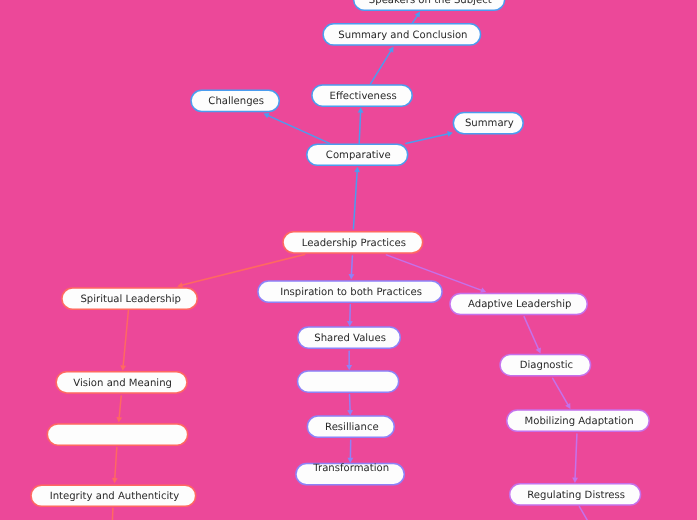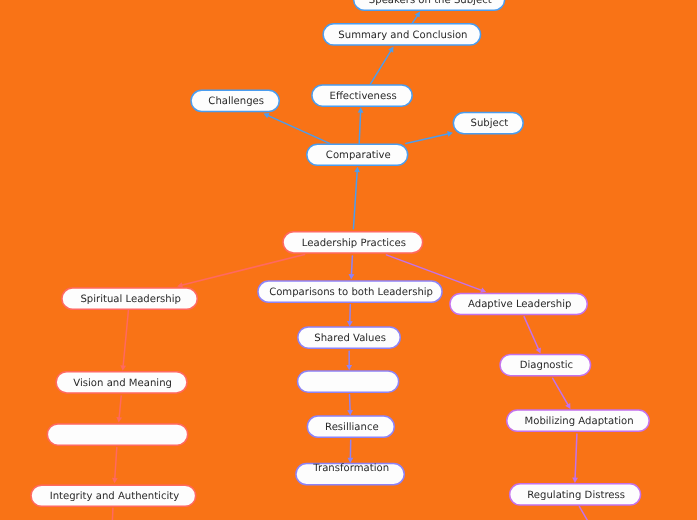--- a/index.html
+++ b/index.html
@@ -1,20 +1,20 @@
 <!DOCTYPE html>
 <html><head>
 <meta charset="utf-8">
 <title>Leadership Practices Mind Map</title>
 <style>
   html,body{margin:0;padding:0;}
   body{width:697px;height:520px;background:#fafafa;overflow:hidden;
        font-family:"DejaVu Sans",sans-serif;
        -webkit-font-smoothing:antialiased;text-rendering:geometricPrecision;}
-  #canvas{position:relative;width:697px;height:520px;overflow:hidden;background:#f97316;}
+  #canvas{position:relative;width:697px;height:520px;overflow:hidden;background:#ec4899;}
   svg#edge-layer{position:absolute;left:0;top:0;width:697px;height:520px;z-index:1;}
   svg#node-layer{position:absolute;left:0;top:0;width:697px;height:520px;z-index:2;}
   .node{position:absolute;box-sizing:border-box;display:flex;align-items:center;
         justify-content:center;white-space:nowrap;z-index:3;}
   .node .node-label{font-size:10.1px;color:#292929;letter-spacing:0;line-height:1;
         position:relative;top:1.3px;left:1.1px;-webkit-font-smoothing:antialiased;}
 </style>
 </head>
 <body>
 
@@ -131,33 +131,33 @@
     <div class="node" style="left: 322.4px; top: 23.1px; width: 158.9px; height: 22.7px;">
       <span class="node-label">Summary and Conclusion</span>
     </div>
     <div class="node" style="left: 311.2px; top: 84.2px; width: 101.7px; height: 22.7px;">
       <span class="node-label">Effectiveness</span>
     </div>
     <div class="node" style="left: 190.3px; top: 89.5px; width: 89.7px; height: 22.7px; text-align: right;">
       <span class="node-label">Challenges</span>
     </div>
     <div class="node" style="left: 452.6px; top: 111.75px; width: 71.3px; height: 22.7px;">
-      <span class="node-label">Subject</span>
+      <span class="node-label">Summary</span>
     </div>
     <div class="node" style="left: 306.1px; top: 143.4px; width: 102.3px; height: 22.7px;">
       <span class="node-label">Comparative</span>
     </div>
     <div class="node" style="left: 282.3px; top: 231px; width: 141.1px; height: 22.7px;">
       <span class="node-label">Leadership Practices</span>
     </div>
     <div class="node" style="left: 61.2px; top: 287.3px; width: 136.8px; height: 22.7px;">
       <span class="node-label">Spiritual Leadership</span>
     </div>
     <div class="node" style="left: 257.2px; top: 280.3px; width: 185.6px; height: 22.7px;">
-      <span class="node-label">Comparisons to both Leadership</span>
+      <span class="node-label">Inspiration to both Practices</span>
     </div>
     <div class="node" style="left: 449.2px; top: 292.65px; width: 138.8px; height: 22.7px; justify-content: center;">
       <span class="node-label">Adaptive Leadership</span>
     </div>
     <div class="node" style="left: 297.1px; top: 326.2px; width: 103.9px; height: 22.7px;">
       <span class="node-label">Shared Values</span>
     </div>
     <div class="node" style="left: 499.3px; top: 353.7px; width: 92px; height: 22.7px;">
       <span class="node-label">Diagnostic</span>
     </div>

